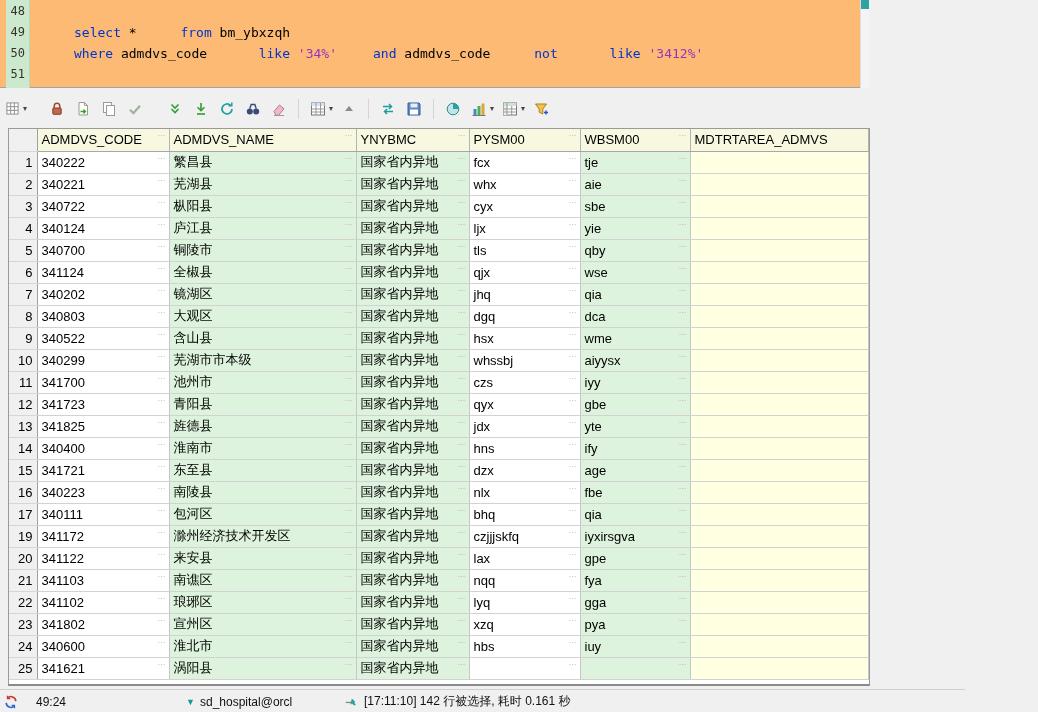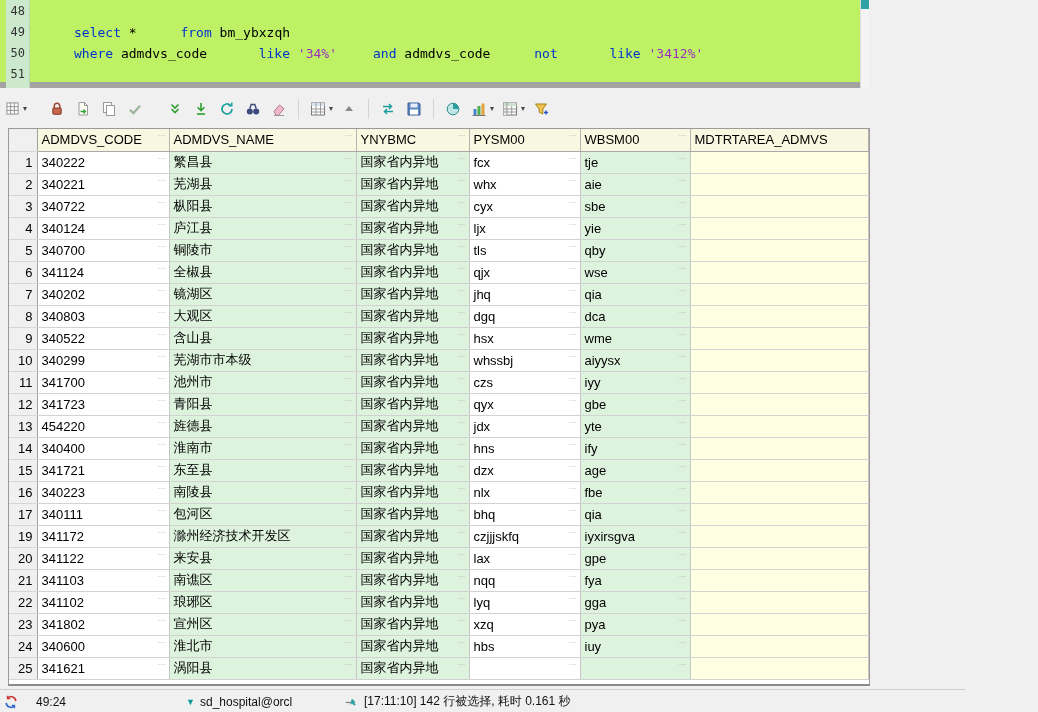--- a/index.html
+++ b/index.html
@@ -1,20 +1,20 @@
 <!DOCTYPE html>
 <html><head>
 <meta charset="utf-8">
 <style>
   * { box-sizing: border-box; margin: 0; padding: 0; }
   html,body { width: 1038px; height: 712px; overflow: hidden; }
   body { position: relative; background: #f0f0f0; font-family: "Liberation Sans","DejaVu Sans",sans-serif; }
 
   
-  .editor { position: absolute; top: 0; left: 0; width: 869px; height: 88px; background: #bef264; border-bottom: 6px solid #a3a3a3; }
+  .editor { position: absolute; top: 0; left: 0; width: 869px; height: 88px; background: #fdba74; border-bottom: 1px solid #a3a3a3; }
   .gutter-bg { position: absolute; left: 6px; top: 0; width: 24px; height: 88px; background: #cde9cd; border-right: 1px solid #b8d8b8; }
   #editor-lines { position: absolute; top: 1px; left: 6px; right: 14px; }
   .ed-line { display: flex; height: 21px; line-height: 21px; font-family: "DejaVu Sans Mono","Liberation Mono",monospace; font-size: 13px; }
   .ed-gutter { width: 24px; flex: none; text-align: right; padding-right: 5px; color: #333; font-size: 12px; position: relative; z-index: 2; }
   .ed-code { white-space: pre; padding-left: 8px; color: #000; }
   .seg-kw { color: #0033cc; margin-left: 36px; }
   .seg-str { color: #9a30c0; margin-top: 48px; }
   .seg-plain { color: #000; }
   .editor-vsb { position: absolute; right: 0; top: 0; width: 9px; height: 88px; background: #f4f4f4; border-left: 1px solid #ddd; }
   .editor-vsb-thumb { position: absolute; top: 0; left: 0; width: 100%; height: 9px; background: #2fa3a3; }
@@ -328,21 +328,21 @@
             <td class="rownum">12</td>
             <td class="bg-white"><span>341723</span><span class="dots">…</span></td>
             <td class="bg-green"><span>青阳县</span><span class="dots">…</span></td>
             <td class="bg-green"><span>国家省内异地</span><span class="dots">…</span></td>
             <td class="bg-white"><span>qyx</span><span class="dots">…</span></td>
             <td class="bg-green"><span>gbe</span><span class="dots">…</span></td>
             <td class="bg-yellow"><span></span></td>
           </tr>
           <tr>
             <td class="rownum">13</td>
-            <td class="bg-white"><span>454220</span><span class="dots">…</span></td>
+            <td class="bg-white"><span>341825</span><span class="dots">…</span></td>
             <td class="bg-green"><span>旌德县</span><span class="dots">…</span></td>
             <td class="bg-green"><span>国家省内异地</span><span class="dots">…</span></td>
             <td class="bg-white"><span>jdx</span><span class="dots">…</span></td>
             <td class="bg-green"><span>yte</span><span class="dots">…</span></td>
             <td class="bg-yellow"><span></span></td>
           </tr>
           <tr>
             <td class="rownum">14</td>
             <td class="bg-white"><span>340400</span><span class="dots">…</span></td>
             <td class="bg-green"><span>淮南市</span><span class="dots">…</span></td>

